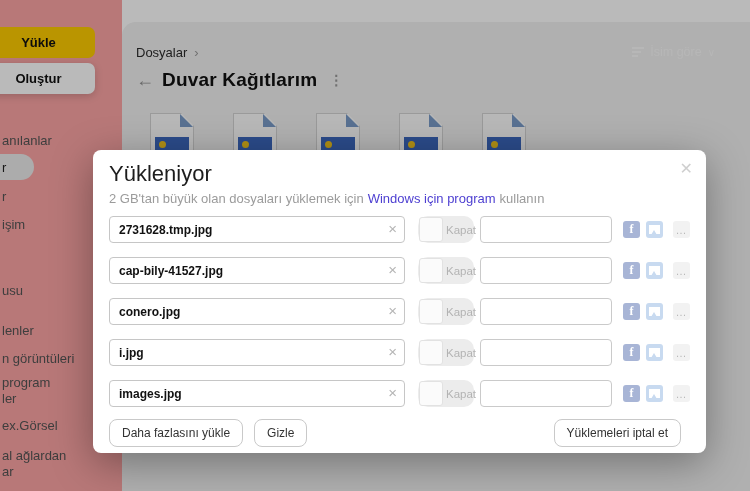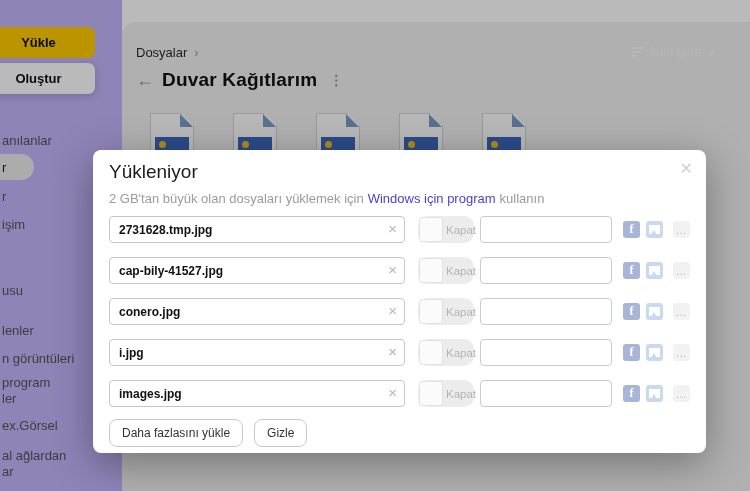--- a/index.html
+++ b/index.html
@@ -1,20 +1,20 @@
 <!DOCTYPE html>
 <html><head>
 <meta charset="utf-8">
 <style>
   * { margin:0; padding:0; box-sizing:border-box; }
   body { font-family:"Liberation Sans", sans-serif; }
   .screen { position:relative; width:750px; height:491px; overflow:hidden; background:#ffffff; }
 
   
-  .sidebar { position:absolute; left:0; top:0; bottom:0; width:122px; background:#c4b5fd; z-index:1; }
+  .sidebar { position:absolute; left:0; top:0; bottom:0; width:122px; background:#fca5a5; z-index:1; }
   .side-btn { position:absolute; left:-18px; width:113px; height:31px; border:none; border-radius:7px;
               font-family:inherit; font-size:13px; font-weight:bold; color:#111; text-align:center; }
   .btn-upload { top:27px; background:#fc0; }
   .btn-create { top:63px; background:#fff; box-shadow:0 2px 8px rgba(0,0,0,.18); }
   .nav-item { position:absolute; left:2px; font-size:13px; color:#555; white-space:nowrap; line-height:16px; }
   .nav-item .pill { position:absolute; left:-26px; top:-6px; width:58px; height:26px; background:#ececec; border-radius:13px; z-index:-1; }
   .nav-item.active { color:#222; }
 
   .content { position:absolute; left:122px; top:22px; right:0; bottom:0; background:#f1f1f1; border-top-left-radius:14px; z-index:1; }
   .crumb-row { position:absolute; left:14px; top:23px; font-size:13px; color:#2b2b2b; }
@@ -37,21 +37,21 @@
   .ficon .thumb { position:absolute; left:4px; right:4px; top:23px; height:30px; background:#3c68bd; }
   .ficon .thumb::after { content:""; position:absolute; left:4px; top:4px; width:7px; height:7px; border-radius:50%; background:#f2c41d; }
 
   
   .dim { position:absolute; inset:0; background:rgba(0,0,0,.27); z-index:5; }
 
   
   .modal { position:absolute; left:93px; top:150px; width:613px; height:303px; background:#fff; border-radius:8px;
            box-shadow:0 10px 40px rgba(0,0,0,.35); z-index:10; }
   .close { position:absolute; right:13px; top:9px; font-size:16px; color:#cfcfcf; cursor:default; }
-  .m-title { position:absolute; left:16px; top:11px; font-size:19px; font-weight:normal; color:#1d1d1d; }
+  .m-title { position:absolute; left:16px; top:11px; font-size:22px; font-weight:normal; color:#1d1d1d; }
   .m-sub { position:absolute; left:16px; top:41px; font-size:13px; color:#9b9b9b; }
   .m-sub a { color:#4d3fd1; text-decoration:none; margin:0 4px; }
   .rows { position:absolute; left:16px; top:66px; right:16px; }
   .row { display:flex; align-items:center; height:27px; margin-bottom:14px; }
   .fn-wrap { position:relative; width:308px; height:27px; }
   .fn { width:100%; height:27px; border:1px solid #c6c6c6; border-radius:4px; padding:0 26px 0 9px;
         font-family:inherit; font-size:12px; font-weight:bold; color:#111; outline:none; background:#fff; }
   .clear { position:absolute; right:8px; top:4px; color:#b5b5b5; font-size:15px; line-height:18px; }
   .toggle { margin-left:13px; width:56px; height:27px; background:#ececec; border-radius:10px;
             display:flex; align-items:center; flex:none; }
@@ -238,16 +238,17 @@
     </div>
     <input class="url" type="text" style="">
     <span class="sicon fb">f</span>
     <span class="sicon ml"></span>
     <span class="dots">…</span>
   </div>
 </div>
     <div class="m-footer">
       <button>Daha fazlasını yükle</button>
       <button>Gizle</button>
+      <button class="push">Yüklemeleri iptal et</button>
     </div>
   </section>
 
 </div>
 
 </body></html>

